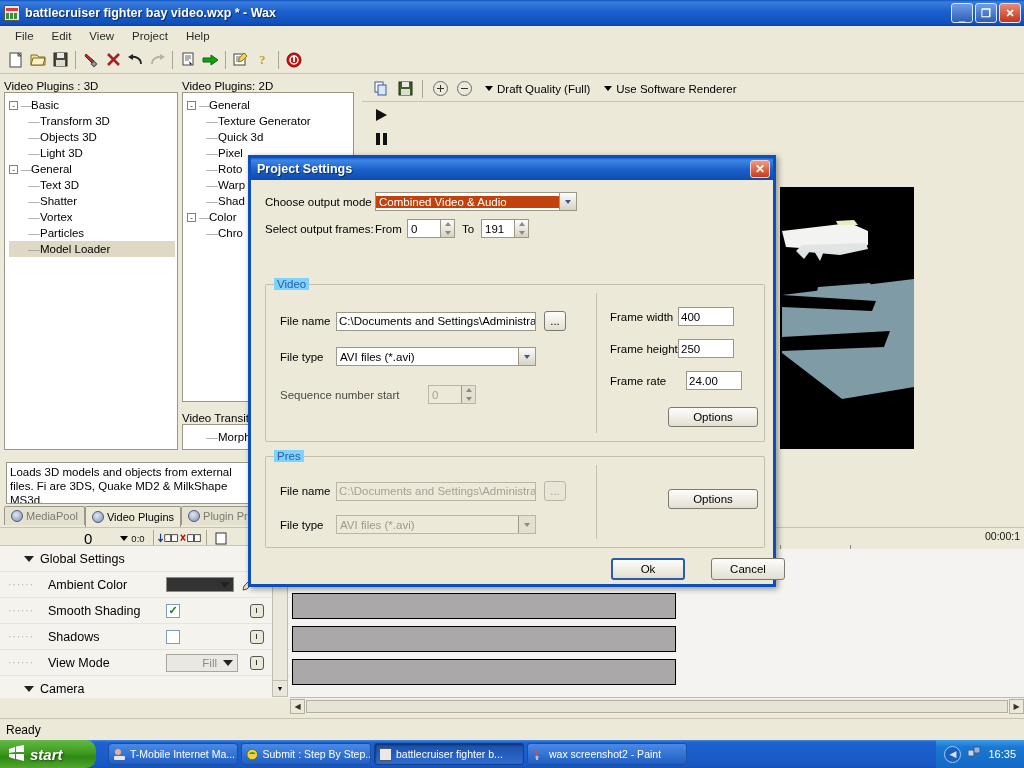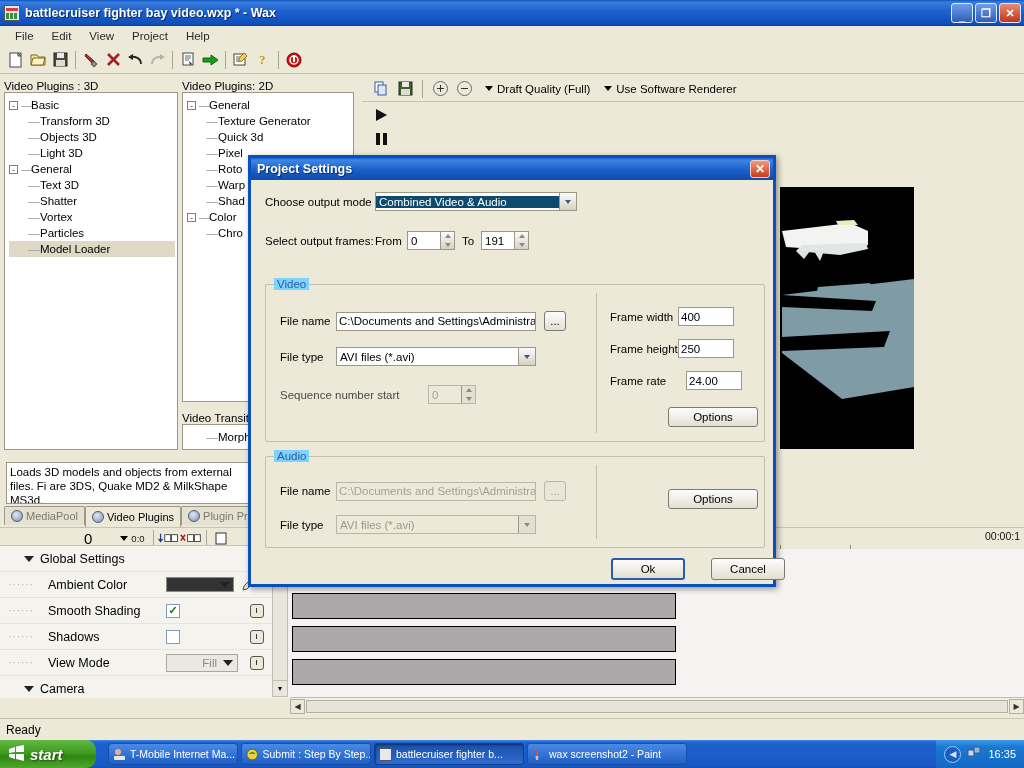--- a/index.html
+++ b/index.html
@@ -136,25 +136,25 @@
   .dlg{position:absolute;left:248px;top:155px;width:528px;height:432px;
        background:#ece9d8;border:3px solid #0b4fbd;box-sizing:border-box;
        box-shadow:2px 2px 6px rgba(0,0,0,.4);}
   .dlg-title{height:22px;background:linear-gradient(180deg,#1663d4 0%,#3f85e3 10%,#1a5fca 55%,#0f4cae 100%);
              display:flex;align-items:center;padding:0 3px 0 6px;box-sizing:border-box;}
   .dlg-title .t{color:#fff;font-weight:bold;font-size:12.5px;text-shadow:1px 1px 1px rgba(0,0,0,.5);}
   .dlg-close{margin-left:auto;width:20px;height:18px;border:1px solid #f2d0c4;border-radius:3px;
              background:linear-gradient(180deg,#ef9a80,#ca3a1c);color:#fff;font-size:12px;font-weight:bold;
              display:flex;align-items:center;justify-content:center;box-sizing:border-box;}
   .dlg-body{position:relative;padding:12px 14px;font-size:11.5px;}
-  .row{display:flex;align-items:center;margin-bottom:20px;}
+  .row{display:flex;align-items:center;margin-bottom:8px;}
   .lab{color:#000;font-size:11.5px;}
   .combo{height:19px;border:1px solid #9b9887;background:#fff;display:flex;align-items:center;box-sizing:border-box;}
   .combo .val{flex:1;padding-left:3px;white-space:nowrap;overflow:hidden;}
-  .combo .val.highlight{background:#0c4a6e;color:#fff;}
+  .combo .val.highlight{background:#c2410c;color:#fff;}
   .combo .arrow{width:17px;height:17px;background:linear-gradient(180deg,#fcfcfc,#d6d2c2);border-left:1px solid #9b9887;
                 display:flex;align-items:center;justify-content:center;box-sizing:border-box;}
   .combo.disabled{background:#ece9d8;border-color:#b9b6a8;color:#9d9a8c;}
   .combo.disabled .arrow{background:#e3e0d2;}
   .txtin{height:19px;border:1px solid #9b9887;background:#fff;box-sizing:border-box;padding:1px 2px;
          font-size:11.5px;white-space:nowrap;overflow:hidden;display:flex;align-items:center;}
   .txtin.disabled{background:#ece9d8;border-color:#b9b6a8;color:#a4a196;}
   .spin{display:flex;align-items:center;height:19px;border:1px solid #9b9887;background:#fff;box-sizing:border-box;}
   .spin .sv{flex:1;padding-left:3px;font-size:11.5px;}
   .spin .sb{width:14px;height:17px;background:linear-gradient(180deg,#fcfcfc,#d6d2c2);border-left:1px solid #9b9887;
@@ -630,21 +630,21 @@
           <span class="txtin" style="width:56px;">250</span>
         </div>
         <div style="position:absolute;left:344px;top:86px;display:flex;align-items:center;">
           <span class="lab" style="width:76px;">Frame rate</span>
           <span class="txtin" style="width:56px;">24.00</span>
         </div>
         <span class="btn" style="position:absolute;left:378px;top:122px;width:90px;height:20px;">Options</span>
       </div>
 
       <div class="group" style="left:14px;top:276px;width:500px;height:92px;">
-        <span class="gtitle">Audio</span>
+        <span class="gtitle">Pres</span>
         <div class="vline" style="left:330px;top:8px;bottom:8px;"></div>
 
         <div style="position:absolute;left:14px;top:24px;display:flex;align-items:center;">
           <span class="lab" style="width:56px;">File name</span>
           <span class="txtin disabled" style="width:200px;">C:\Documents and Settings\Administrato</span>
           <span class="btn" style="width:22px;height:20px;margin-left:8px;color:#a4a196;border-color:#b9b6a8;background:#e9e6d8;">...</span>
         </div>
 
         <div style="position:absolute;left:14px;top:58px;display:flex;align-items:center;">
           <span class="lab" style="width:56px;">File type</span>

